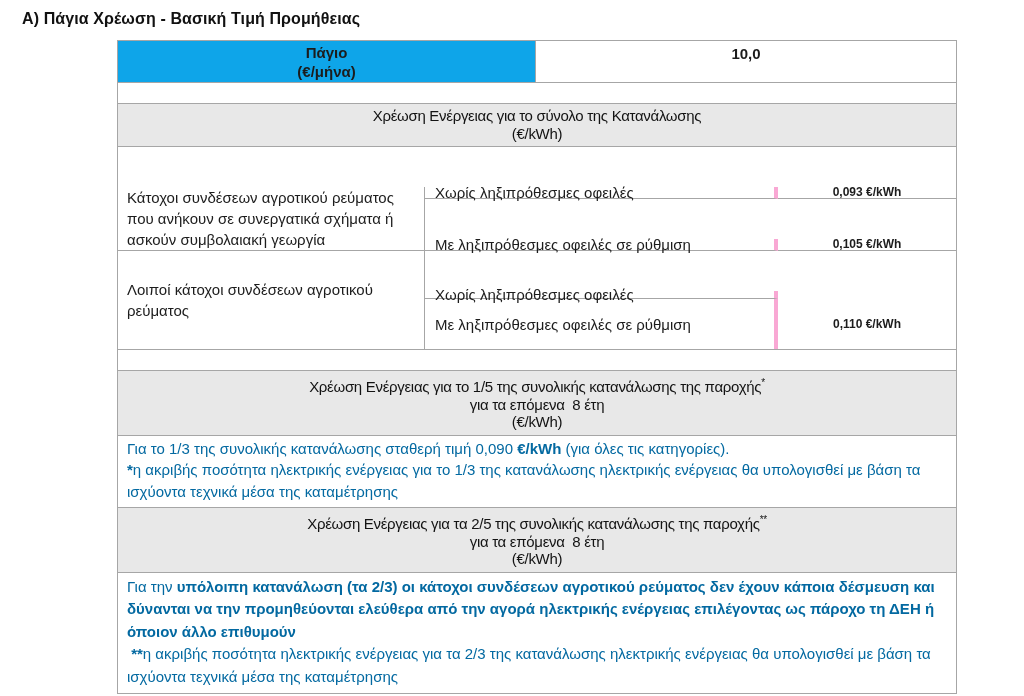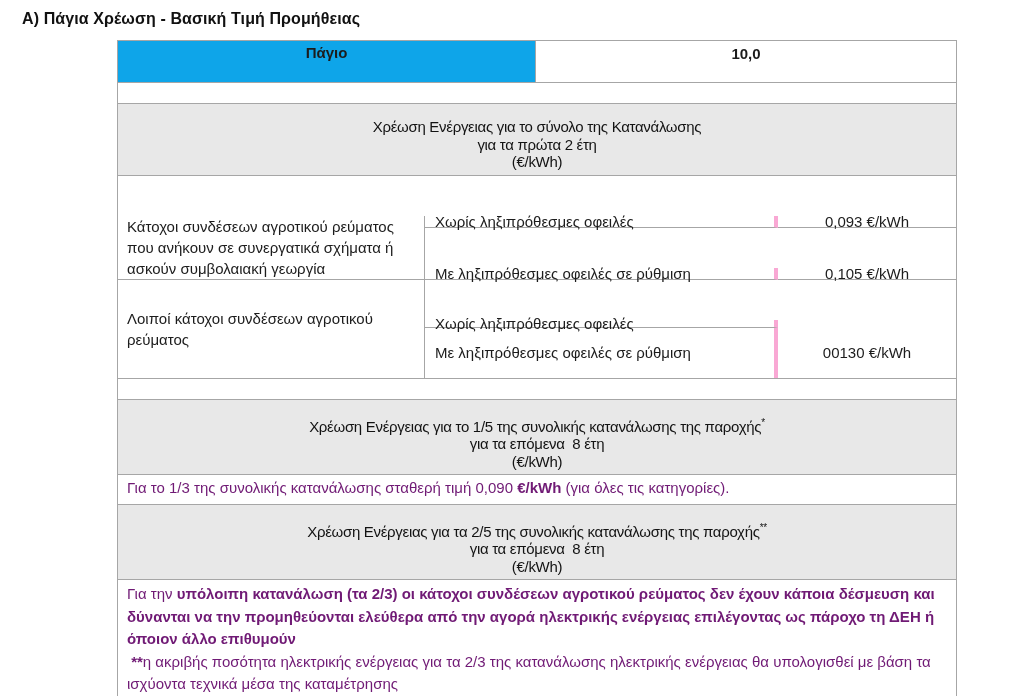--- a/index.html
+++ b/index.html
@@ -55,21 +55,21 @@
     padding-top: 4px;
   }
 
   .gap-row { height: 21px; background: #ffffff; border-bottom: 1px solid #a6a6a6; }
 
   
   .sec-header {
     background: #e8e8e8;
     border-bottom: 1px solid #a6a6a6;
     text-align: center;
-    padding: 14px 6px 4px;
+    padding: 3px 6px 4px;
   }
   .sec-header .ln {
     font-size: 15px;
     line-height: 17.5px;
     letter-spacing: -0.3px;
     white-space: pre-wrap;
     color: #131313;
   }
   .sec-header sup { font-size: 10px; }
 
@@ -95,84 +95,85 @@
     border-right: 4px solid #f9a8d4;
     padding-left: 10px;
     display: flex;
     align-items: center;
   }
   .val {
     grid-column: 3;
     display: flex;
     align-items: center;
     justify-content: center;
-    font-weight: normal;
-    font-size: 15px;
+    font-weight: bold;
+    font-size: 12px;
   }
   .bb { border-bottom: 1px solid #a6a6a6; margin-top: 40px; }
 
   
   .text-block {
     padding: 2px 8px 5px 9px;
     font-size: 15px;
     line-height: 21.5px;
     border-bottom: 1px solid #a6a6a6;
-    color: #701a75;
+    color: #0369a1;
   }
   .text-block.last { border-bottom: none; line-height: 22.5px; padding-top: 3px; }
   .text-block p { margin: 0; white-space: pre-wrap; }
   .b { font-weight: bold; }
 </style>
 </head>
 <body>
 
 <div class="page">
 
   <div class="doc-title">Α) Πάγια Χρέωση - Βασική Τιμή Προμήθειας</div>
 
   <div class="tbl">
 
     <div class="pagio-row">
       <div class="pagio-label">
         <div>Πάγιο</div>
+        <div>(€/μήνα)</div>
       </div>
       <div class="pagio-value">10,0</div>
     </div>
 
     <div class="gap-row"></div>
 
     <div class="sec-header">
       <div class="ln">Χρέωση Ενέργειας για το σύνολο της Κατανάλωσης</div>
-      <div class="ln">για τα πρώτα 2 έτη</div>
       <div class="ln">(€/kWh)</div>
     </div>
 
     <div class="grid">
       <div class="cell cat cat-1 bb">Κάτοχοι συνδέσεων αγροτικού ρεύματος που ανήκουν σε συνεργατικά σχήματα ή ασκούν συμβολαιακή γεωργία</div>
       <div class="cell case bb">Χωρίς ληξιπρόθεσμες οφειλές</div>
       <div class="cell val bb">0,093 €/kWh</div>
       <div class="cell case bb">Με ληξιπρόθεσμες οφειλές σε ρύθμιση</div>
       <div class="cell val bb">0,105 €/kWh</div>
 
       <div class="cell cat cat-2">Λοιποί κάτοχοι συνδέσεων αγροτικού ρεύματος</div>
       <div class="cell case bb">Χωρίς ληξιπρόθεσμες οφειλές</div>
       <div class="cell case">Με ληξιπρόθεσμες οφειλές σε ρύθμιση</div>
-      <div class="cell val">00130 €/kWh</div>
+      <div class="cell val">0,110 €/kWh</div>
     </div>
 
     <div class="gap-row"></div>
 
     <div class="sec-header">
       <div class="ln"><span>Χρέωση Ενέργειας για το 1/5 της συνολικής κατανάλωσης της παροχής</span><sup>*</sup></div>
       <div class="ln">για τα επόμενα  8 έτη</div>
       <div class="ln">(€/kWh)</div>
     </div>
 
     <div class="text-block">
       <p><span>Για το 1/3 της συνολικής κατανάλωσης σταθερή τιμή 0,090 </span><span class="b">€/kWh</span><span> (για όλες τις κατηγορίες).</span></p>
+      <p><span class="b">*</span><span>η ακριβής ποσότητα ηλεκτρικής ενέργειας για το 1/3 της κατανάλωσης ηλεκτρικής ενέργειας θα υπολογισθεί με βάση τα ισχύοντα τεχνικά μέσα της καταμέτρησης</span></p>
     </div>
 
     <div class="sec-header">
       <div class="ln"><span>Χρέωση Ενέργειας για τα 2/5 της συνολικής κατανάλωσης της παροχής</span><sup>**</sup></div>
       <div class="ln">για τα επόμενα  8 έτη</div>
       <div class="ln">(€/kWh)</div>
     </div>
 
     <div class="text-block last">
       <p><span>Για την </span><span class="b">υπόλοιπη κατανάλωση (τα 2/3) οι κάτοχοι συνδέσεων αγροτικού ρεύματος δεν έχουν κάποια δέσμευση και δύνανται να την προμηθεύονται ελεύθερα από την αγορά ηλεκτρικής ενέργειας επιλέγοντας ως πάροχο τη ΔΕΗ ή όποιον άλλο επιθυμούν</span></p>

